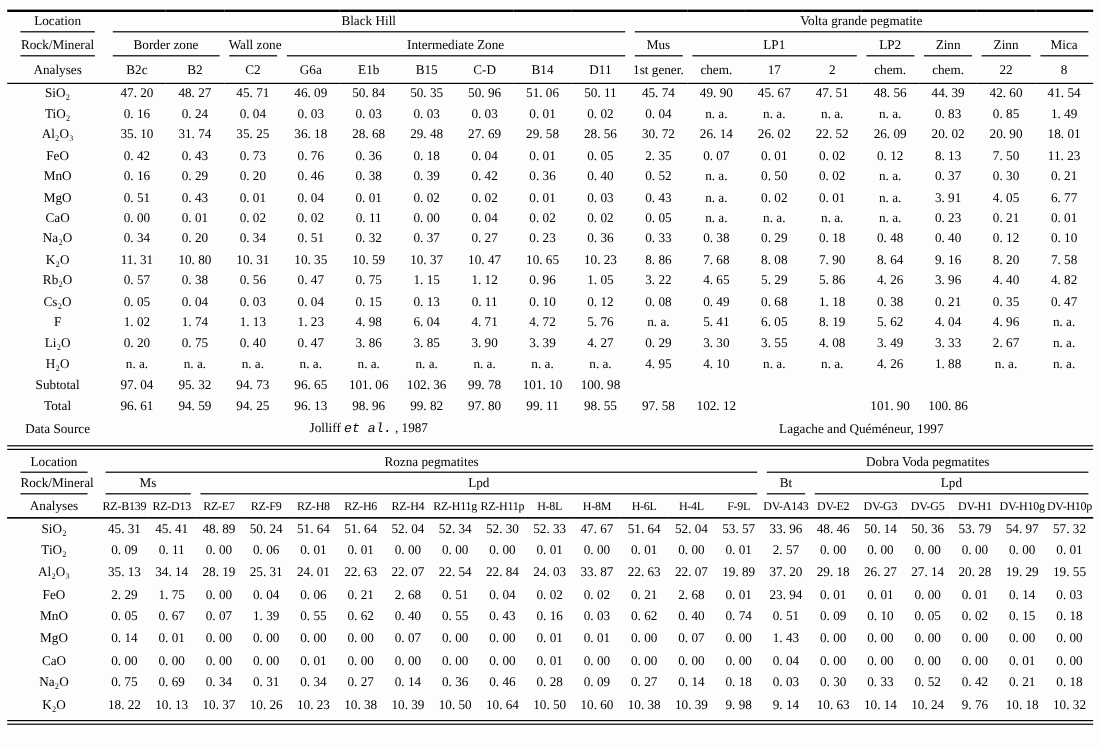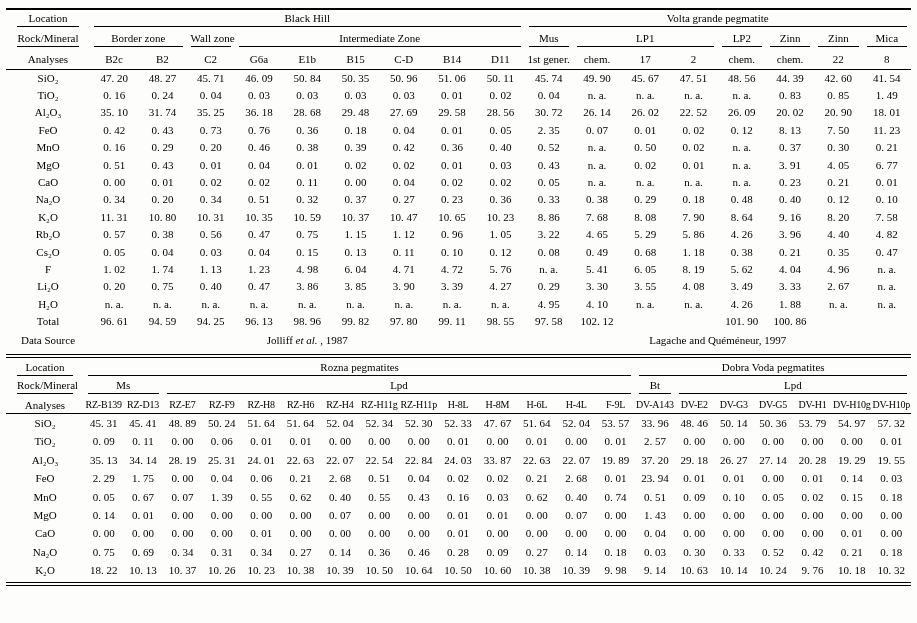--- a/index.html
+++ b/index.html
@@ -27,21 +27,21 @@
   
   .t2 { }
   .t2 col.c-label { width:78px; }
   .t2 thead tr { height:18px; }
   .t2 thead tr.arow th { border-bottom:1.6px solid #000; font-size:10px; letter-spacing:-0.2px; }
   .t2 thead tr.arow th.lblcell { font-size:11px; letter-spacing:0; }
   .t2 tbody tr { height:18.4px; }
   
   .dbl { height:2px; border-top:1px solid #000; border-bottom:1px solid #000; margin:3px 0 2px 0; width:905px; }
   .dbl.bottom { margin-top:3px; }
-  i { font-style:italic; }
+  i { font-style:italic;font-family:Liberation Mono, monospace; }
 </style>
 </head>
 <body>
 
 <div class="wrap">
   <table class="t1" id="t1">
       <colgroup>
         <col class="c-label">
         <col>
         <col>
@@ -399,20 +399,40 @@
           <td>n. a.</td>
           <td>n. a.</td>
           <td>4. 95</td>
           <td>4. 10</td>
           <td>n. a.</td>
           <td>n. a.</td>
           <td>4. 26</td>
           <td>1. 88</td>
           <td>n. a.</td>
           <td>n. a.</td>
+        </tr>
+        <tr>
+          <td>Subtotal</td>
+          <td>97. 04</td>
+          <td>95. 32</td>
+          <td>94. 73</td>
+          <td>96. 65</td>
+          <td>101. 06</td>
+          <td>102. 36</td>
+          <td>99. 78</td>
+          <td>101. 10</td>
+          <td>100. 98</td>
+          <td></td>
+          <td></td>
+          <td></td>
+          <td></td>
+          <td></td>
+          <td></td>
+          <td></td>
+          <td></td>
         </tr>
         <tr>
           <td>Total</td>
           <td>96. 61</td>
           <td>94. 59</td>
           <td>94. 25</td>
           <td>96. 13</td>
           <td>98. 96</td>
           <td>99. 82</td>
           <td>97. 80</td>

